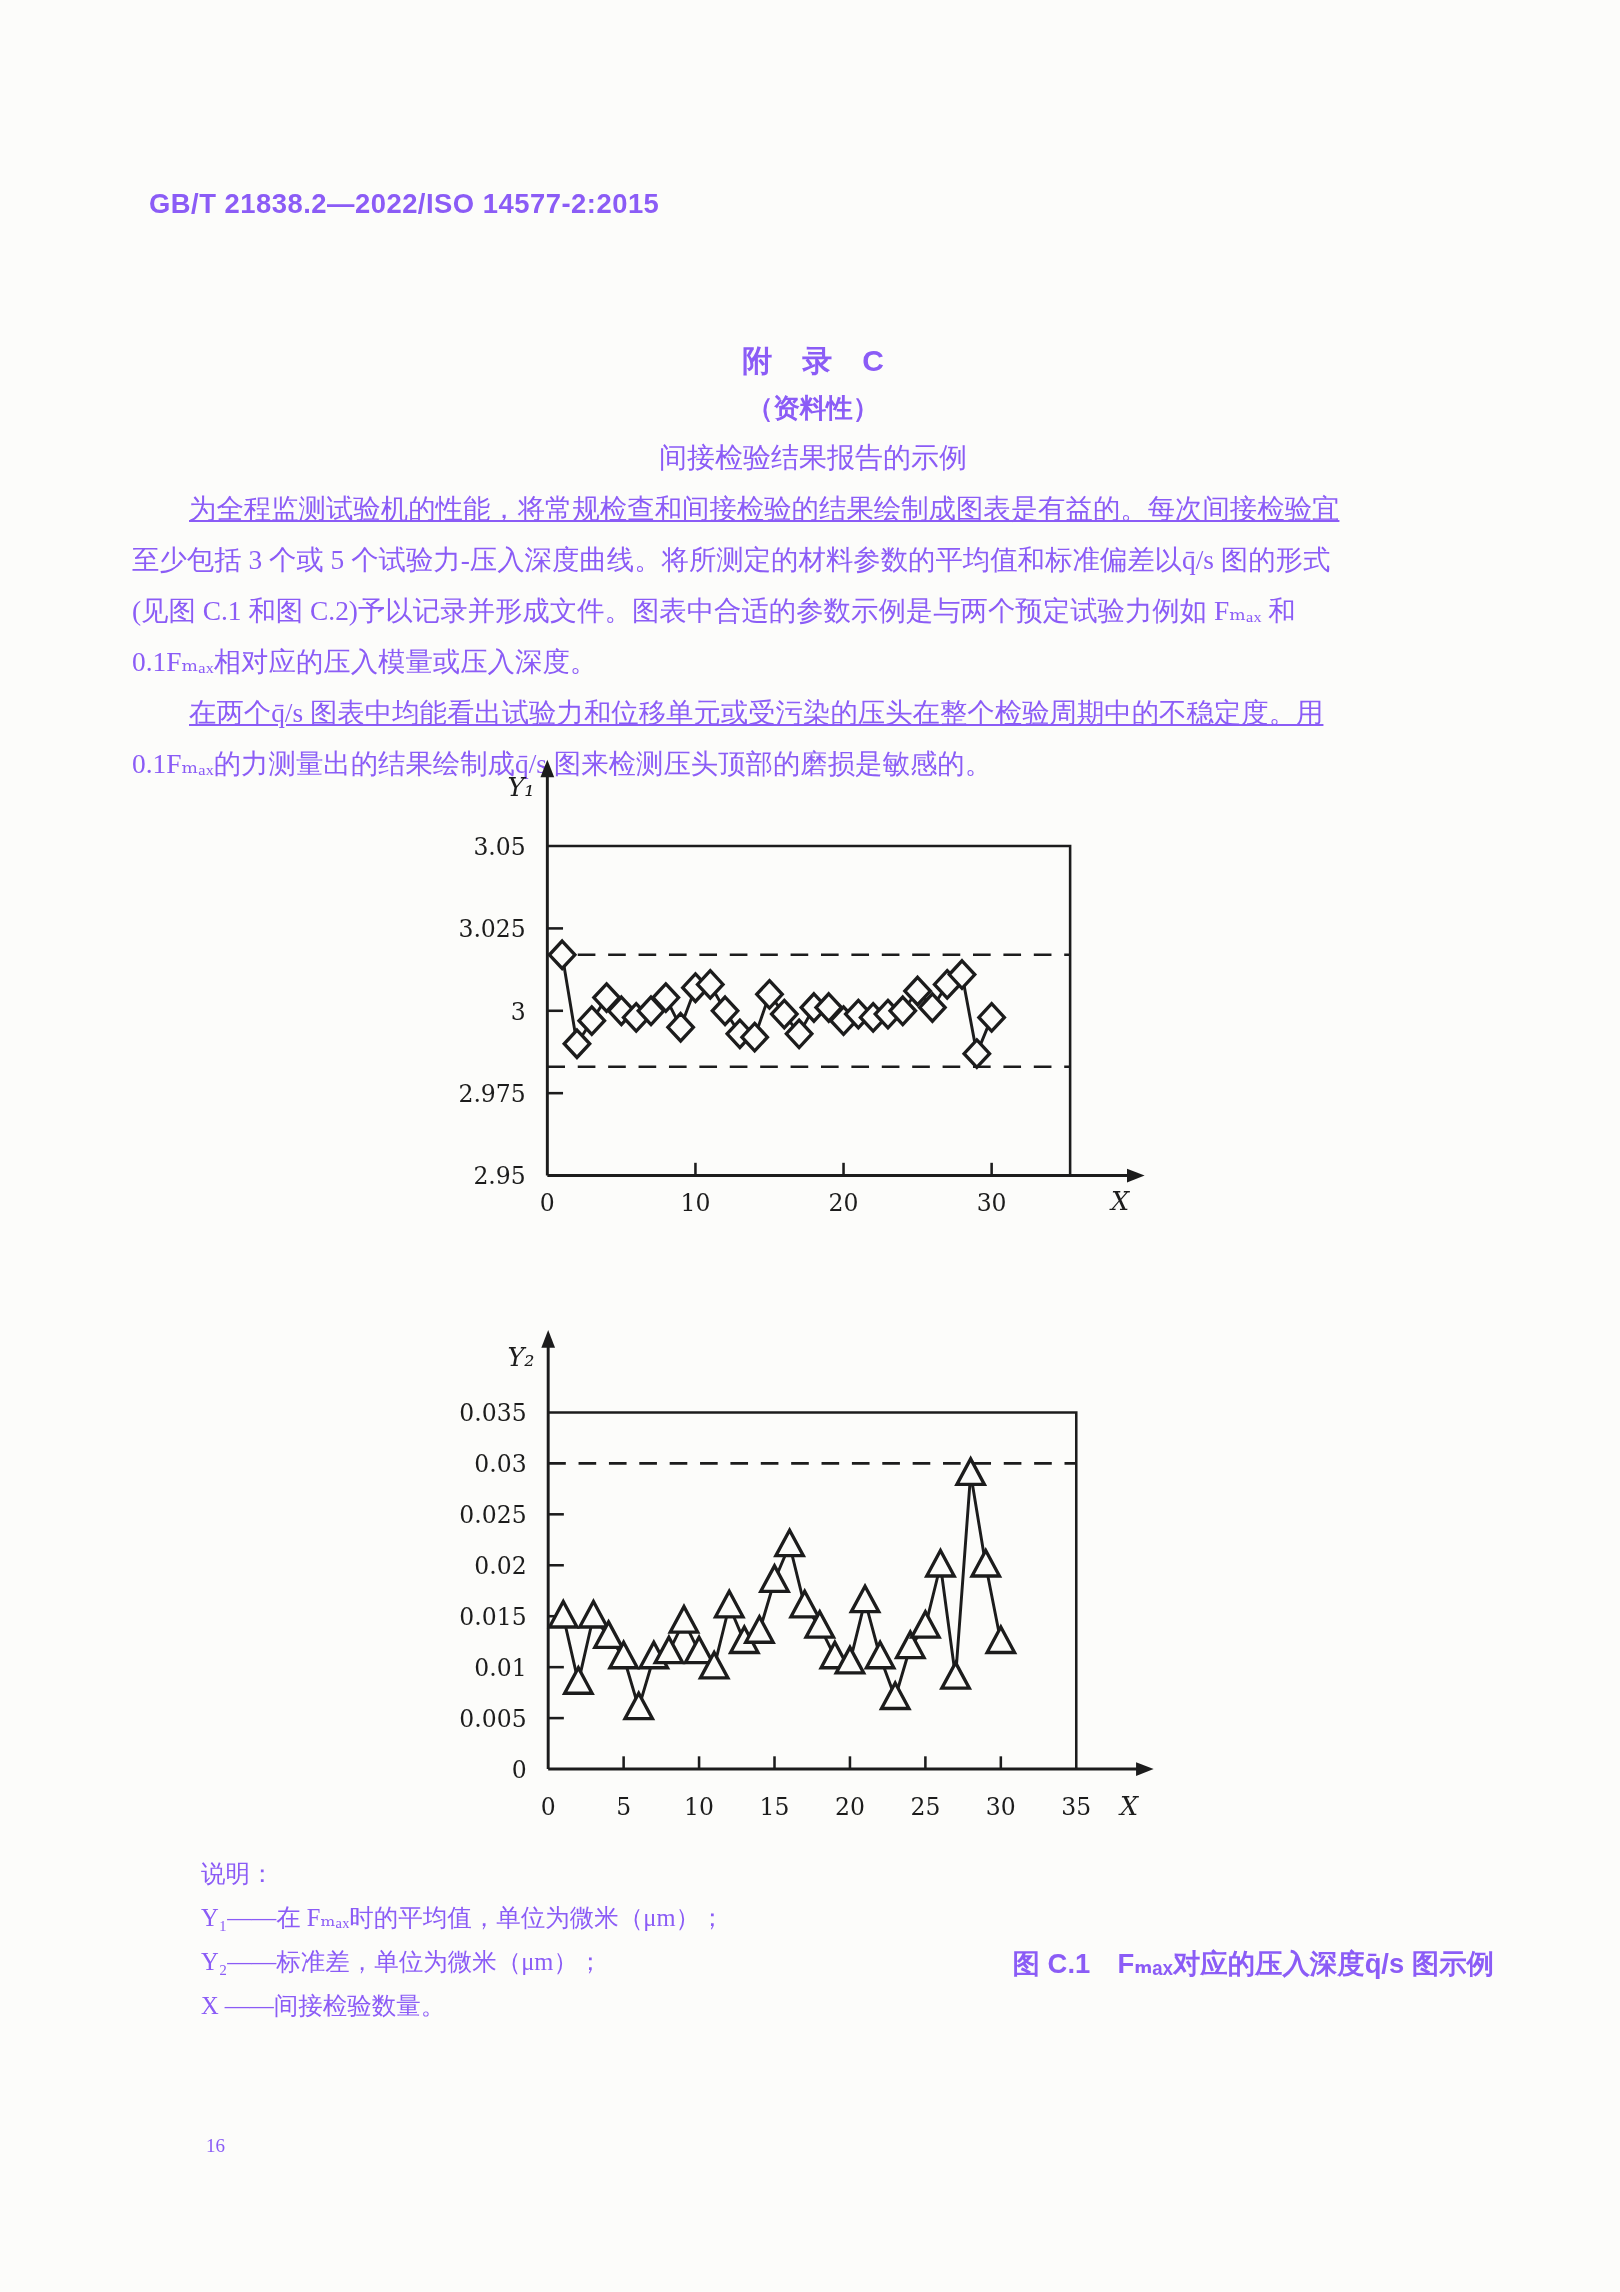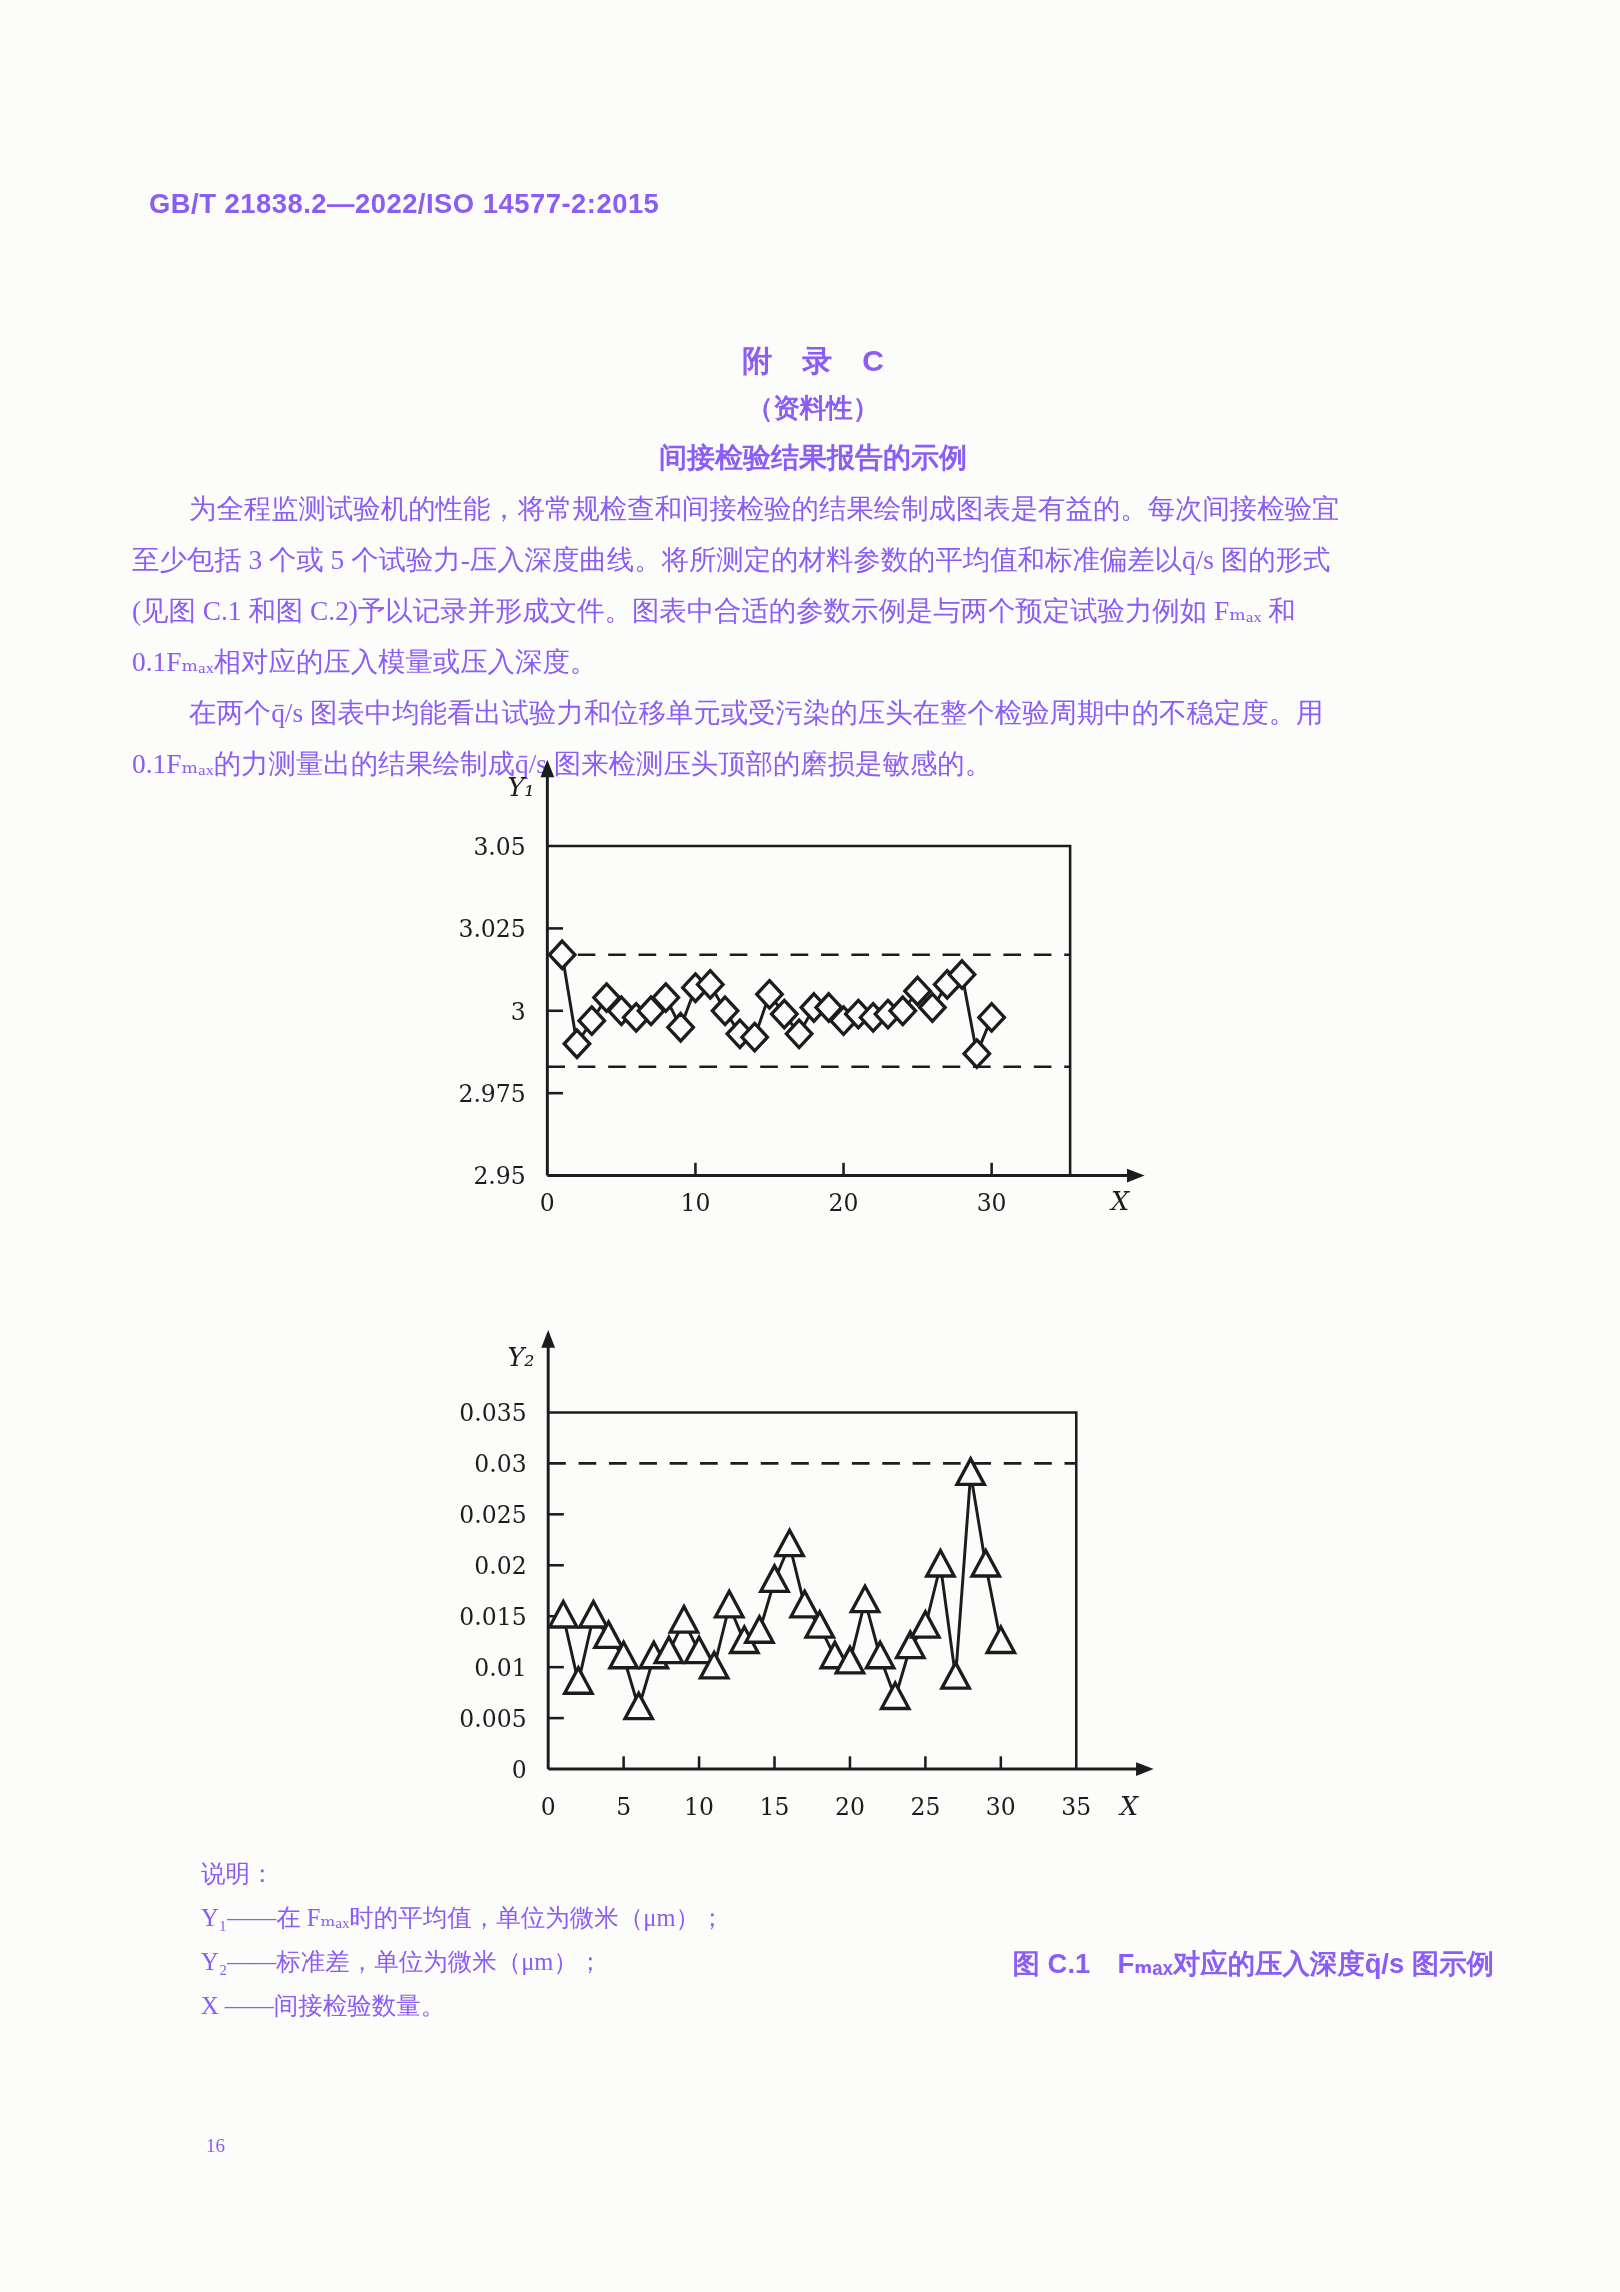--- a/index.html
+++ b/index.html
@@ -21,25 +21,25 @@
   .apdx-title{
     font-family:"Liberation Sans","DejaVu Sans",sans-serif;
     font-weight:700;font-size:30px;line-height:49px;
   }
   .apdx-sub{
     font-family:"Liberation Sans","DejaVu Sans",sans-serif;
     font-weight:700;font-size:26.5px;line-height:47px;
   }
   .apdx-head{
     font-family:"Liberation Sans","DejaVu Sans",sans-serif;
-    font-weight:700;font-size:28px;line-height:51px;
+    font-weight:400;font-size:28px;line-height:51px;
   }
   .para{position:absolute;left:132px;width:1372px;font-size:27.4px;}
   .para .pline{line-height:51px;white-space:nowrap;}
-  .para .indent{padding-left:57px;}
+  .para .indent{padding-left:57px;text-decoration:underline;}
   .p1{top:484px;}
   .p2{top:688px;}
   .chart-svg{position:absolute;}
   #chart1{left:412px;top:745px;}
   #chart2{left:412px;top:1323px;}
   .tick{font-family:"DejaVu Serif","Liberation Serif",serif;font-size:24px;fill:#1c1c1c;}
   .axis-label{font-family:"DejaVu Serif","Liberation Serif",serif;font-style:italic;font-size:26px;fill:#1c1c1c;}
   .legend-block{position:absolute;left:201px;top:1852px;font-size:24.5px;}
   .legend-block .lg-line{line-height:44px;}
   .fig-caption{

